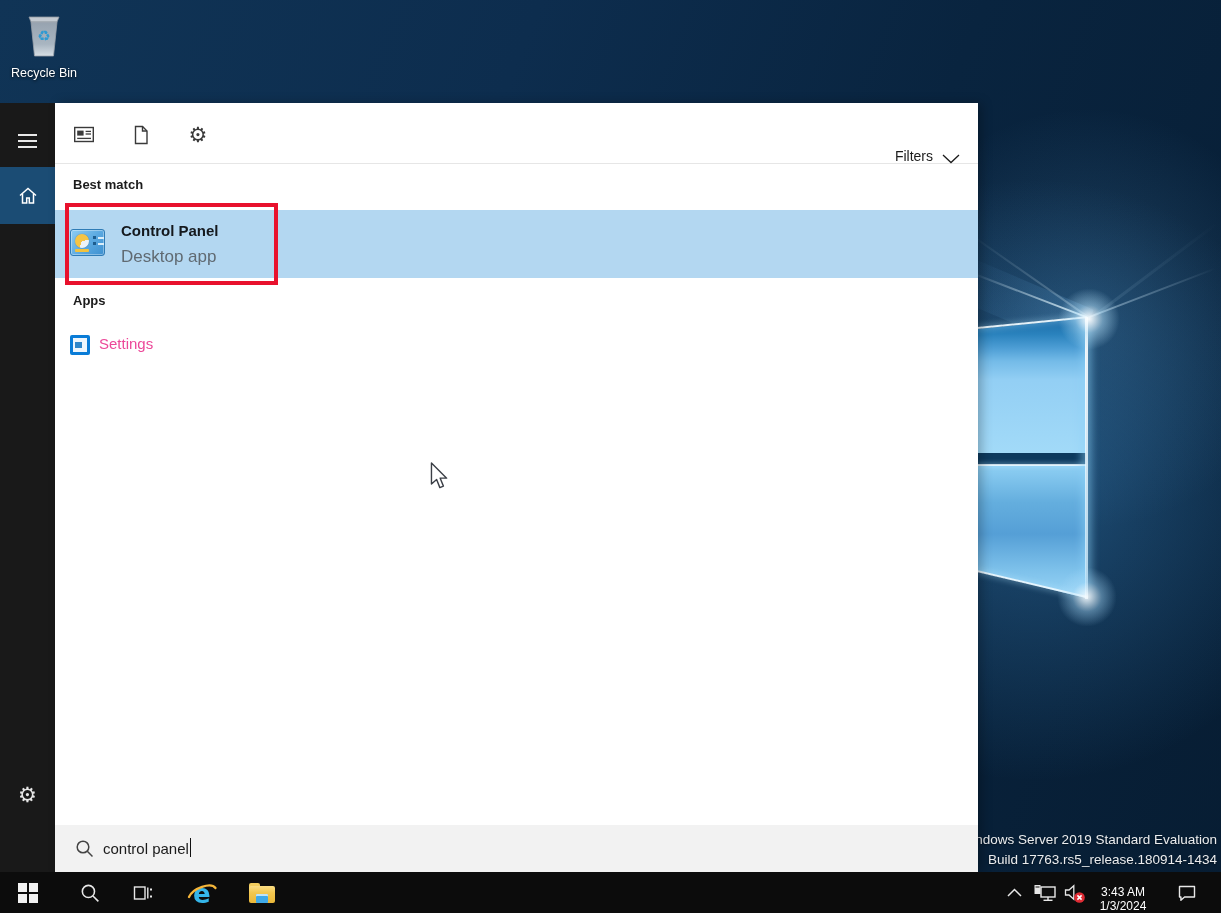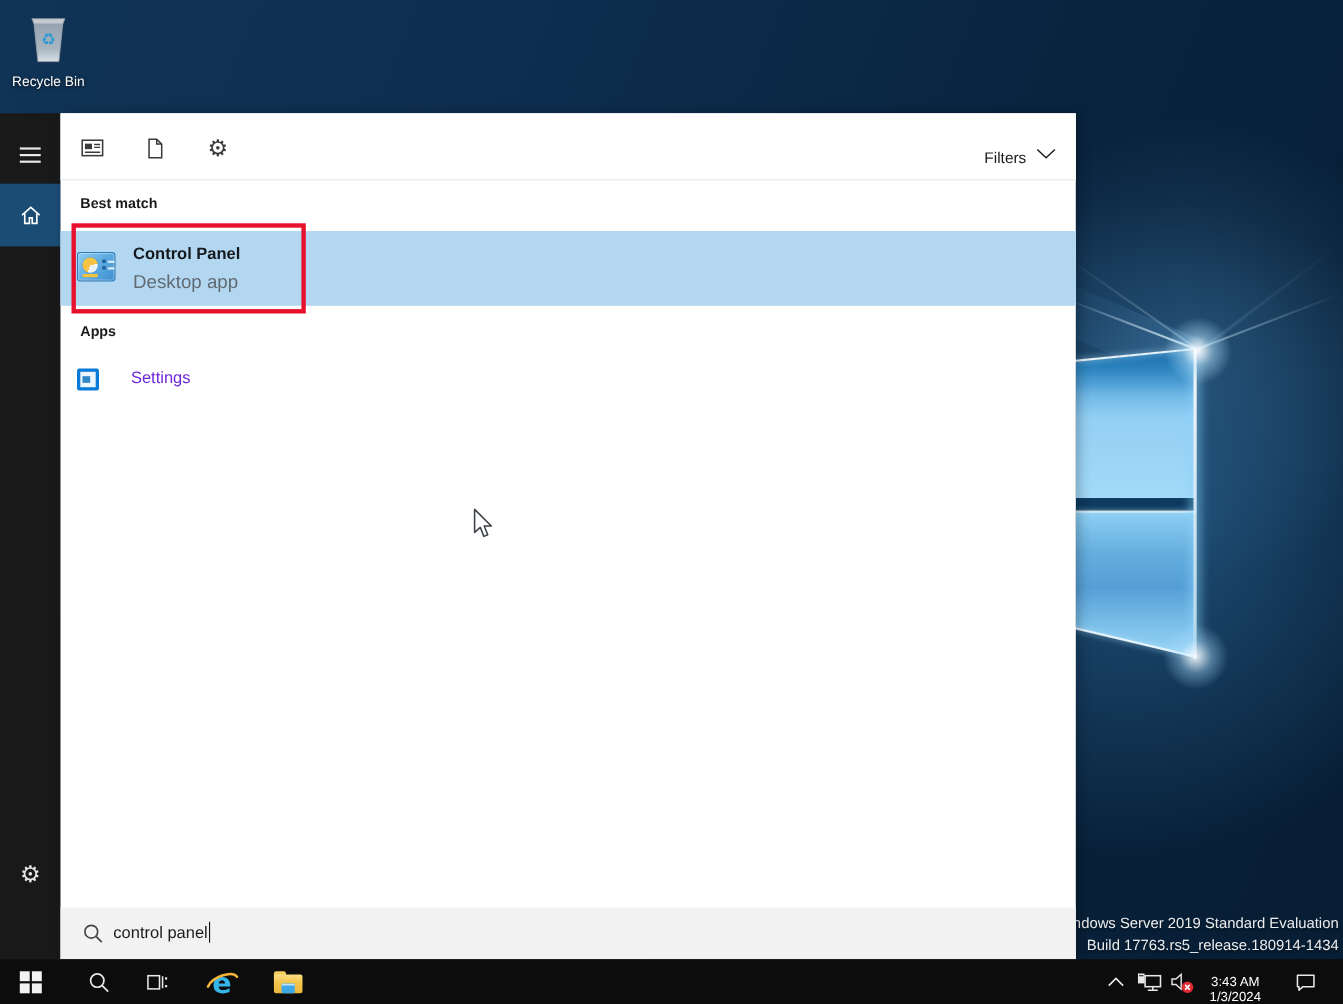--- a/index.html
+++ b/index.html
@@ -67,22 +67,22 @@
   .sb-menu .bars{ width:19px; }
   .sb-menu .bars span{ display:block; height:2px; background:#e8e8e8; margin:4px 0; }
   .sb-home{ top:64px; height:57px; background:#1b4c74; }
   .sb-gear{ top:674px; height:36px; color:#e6e6e6; font-size:21px; line-height:1; }
 
   .panel{ position:absolute; left:55px; top:103px; width:923px; height:769px; background:#fff; z-index:5;
     box-shadow:4px 0 10px rgba(0,0,0,.25); }
   .filterbar{ position:absolute; left:0; top:0; width:100%; height:61px; border-bottom:1px solid #e6e6e6; background:#fff; }
   .f-icon{ position:absolute; top:19px; width:26px; height:26px; display:flex; align-items:center; justify-content:center; cursor:pointer; }
   .f-apps{ left:16px; } .f-docs{ left:73px; } .f-gear{ left:130px; color:#3a3a3a; font-size:21px; line-height:1; }
-  .filters-btn{ position:absolute; right:18px; top:0; height:61px; display:flex; align-items:flex-start; gap:9px;
-    font-size:14px; color:#1b1b1b; cursor:pointer;margin-top:32px; }
+  .filters-btn{ position:absolute; right:18px; top:0; height:61px; display:flex; align-items:flex-end; gap:9px;
+    font-size:14px; color:#1b1b1b; cursor:pointer; }
 
   .sec-hdr{ position:absolute; left:18px; font-size:13px; font-weight:bold; color:#1b1b1b;text-align:right; }
   .hdr-best{ top:74px; }
   .hdr-apps{ top:190px; }
 
   .row-selected{ position:absolute; left:0; top:107px; width:923px; height:68px; background:#b3d7f1; cursor:pointer; }
   .cp-icon{ position:absolute; left:15px; top:19px; width:35px; height:27px; border-radius:3px;
     background:linear-gradient(135deg,#8ecdf3 0%,#5aa8e0 55%,#3d90d0 100%);
     border:1px solid #2f7cb6; box-shadow:inset 0 0 0 1px rgba(255,255,255,.35); }
   .cp-pie{ position:absolute; left:4px; top:4px; width:14px; height:14px; border-radius:50%;
@@ -91,21 +91,21 @@
   .cp-dot{ position:absolute; width:3px; height:3px; background:#1d5d8f; }
   .cp-line{ position:absolute; width:6px; height:2px; background:#dcEEf9; background:#dceef9; }
   .cp-bar{ position:absolute; left:4px; bottom:3px; width:14px; height:3px; background:#f2c23d; border-radius:1px; }
   .row-title{ position:absolute; left:66px; top:12px; font-size:15px; font-weight:bold; color:#14181d; }
   .row-sub{ position:absolute; left:66px; top:37px; font-size:17px; color:#606a72; }
 
   .row-settings{ position:absolute; left:0; top:222px; width:923px; height:40px; cursor:pointer; }
   .set-icon{ position:absolute; left:15px; top:10px; width:20px; height:20px; background:#0a7cd7; border-radius:2px; }
   .set-inner{ position:absolute; inset:3px; background:#eef6fd; }
   .set-core{ position:absolute; left:5px; top:7px; width:7px; height:6px; background:#2f86c9; }
-  .set-label{ position:absolute; left:64px; top:10px; font-size:15px; color:#6d28d9; }
+  .set-label{ position:absolute; left:44px; top:10px; font-size:15px; color:#ec4899; }
 
   .search-row{ position:absolute; left:0; top:722px; width:923px; height:47px; background:#f2f2f2; }
   .search-row svg{ position:absolute; left:19px; top:13px; }
   .search-text{ position:absolute; left:48px; top:13px; font-size:15px; color:#1b1b1b; }
   .caret{ display:inline-block; width:1.5px; height:19px; background:#111; margin-left:1px; vertical-align:text-bottom; }
 
   .red-box{ position:absolute; left:65px; top:203px; width:213px; height:82px;
     border:4px solid #e8112d; z-index:7; pointer-events:none; }
 
   

